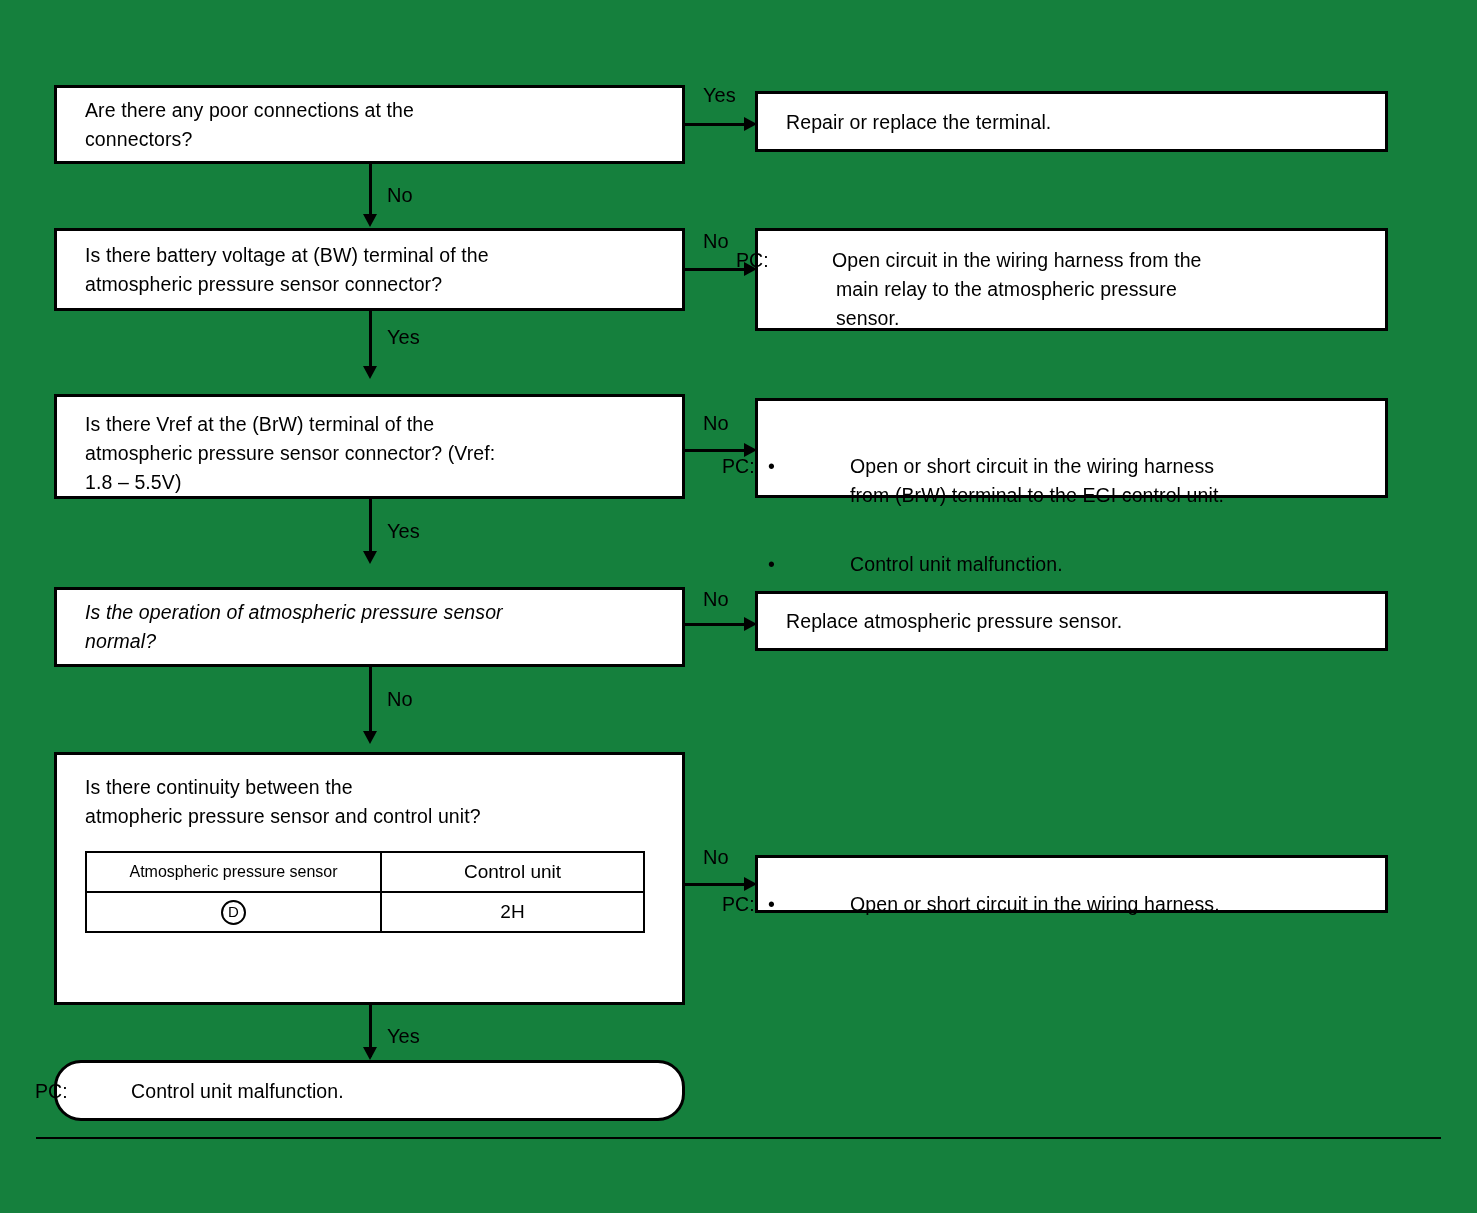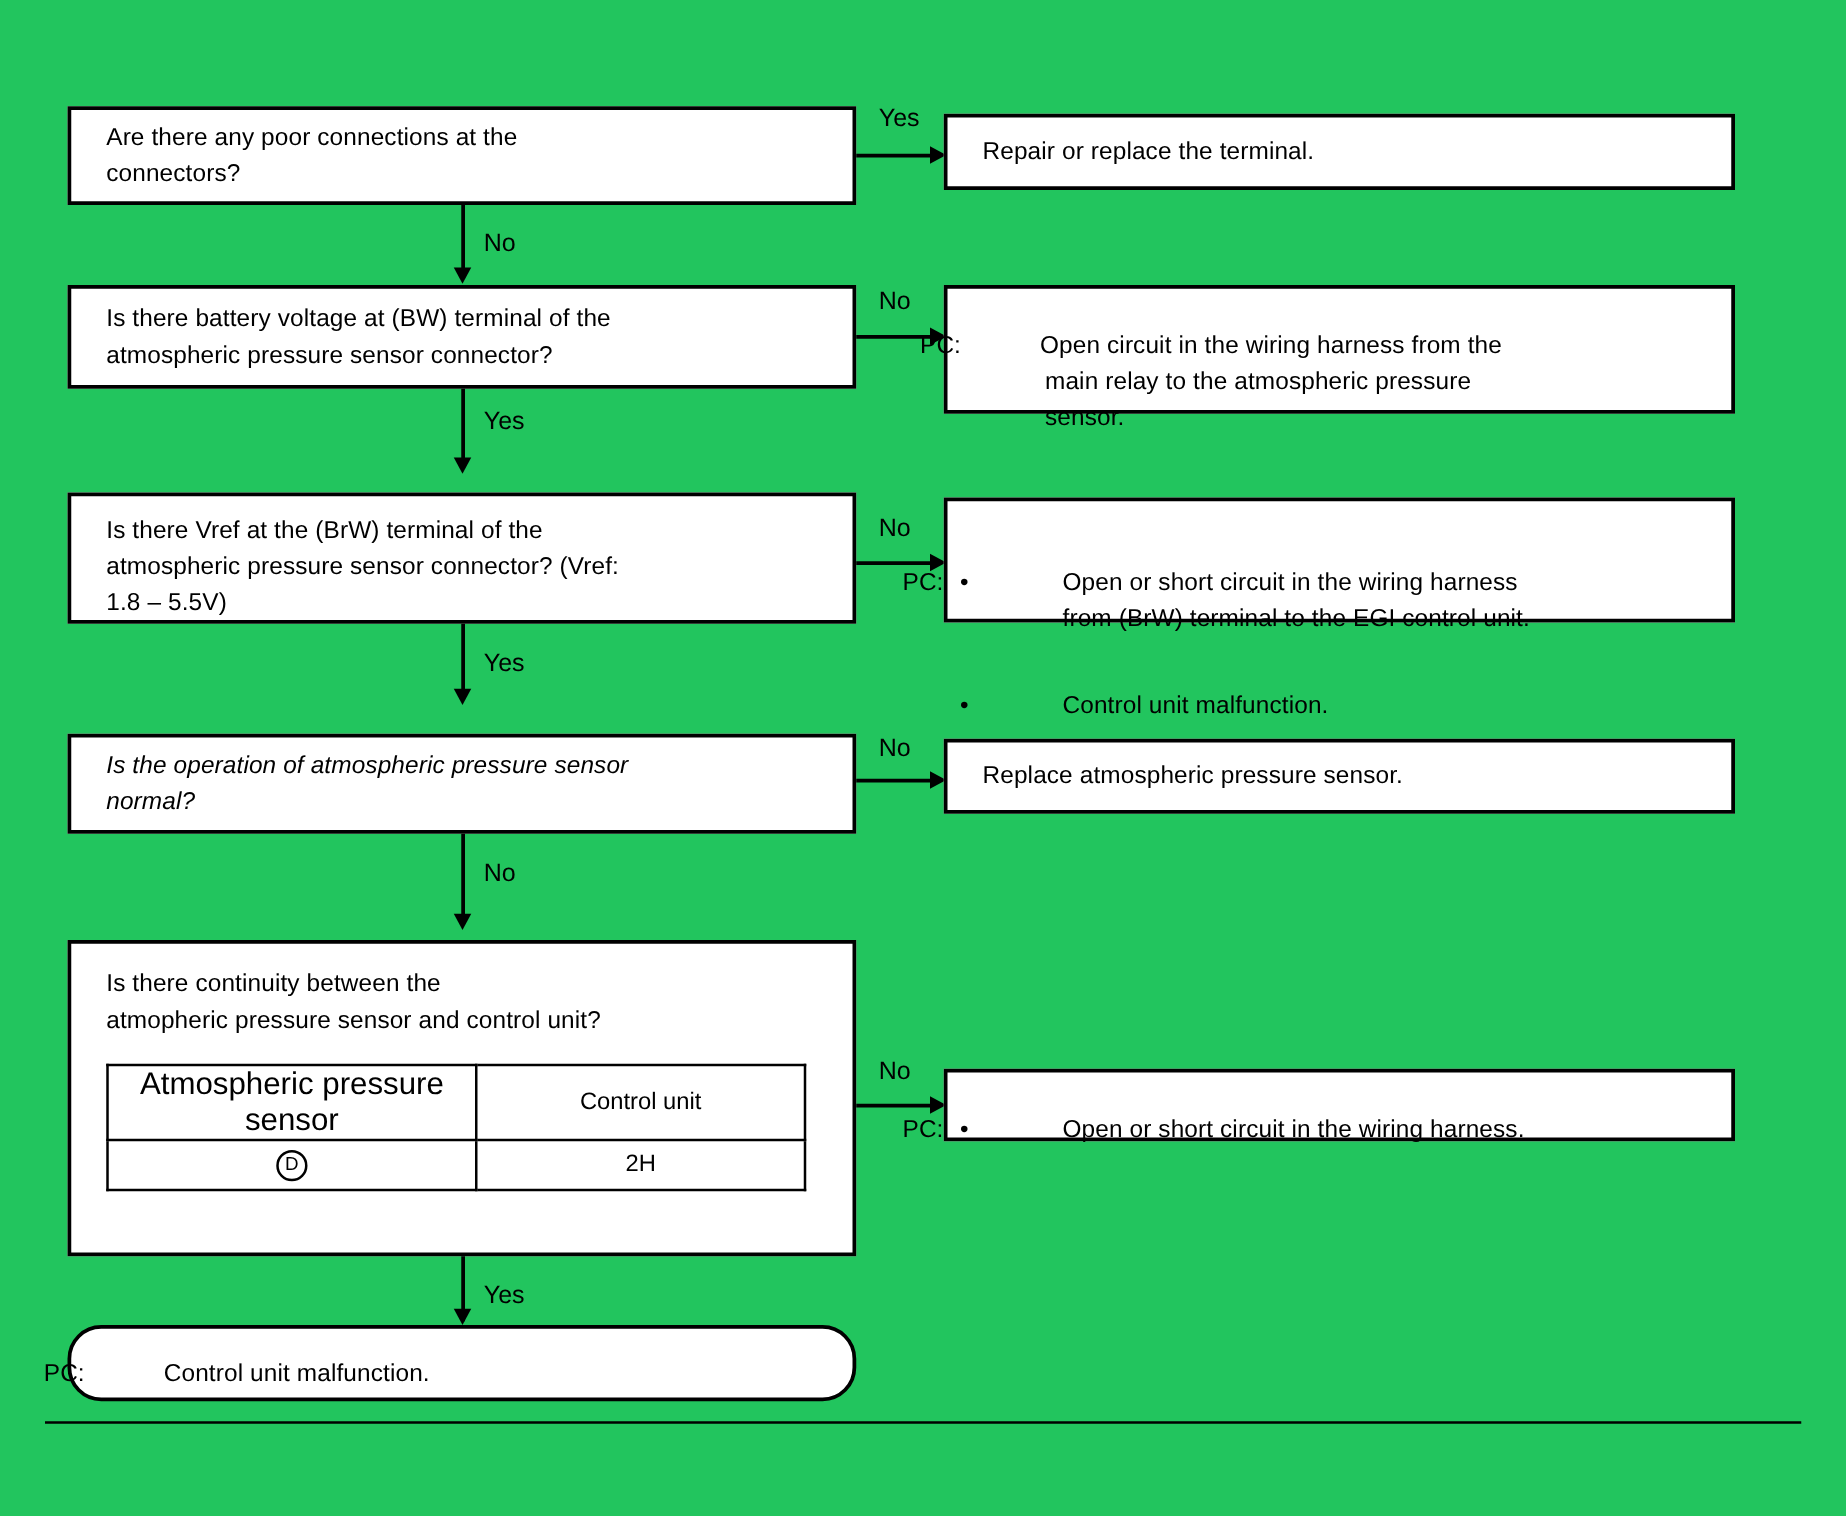--- a/index.html
+++ b/index.html
@@ -8,21 +8,21 @@
     background: #ffffff;
   }
   body {
     font-family: "Liberation Sans", sans-serif;
     color: #000000;
   }
   #page {
     position: relative;
     width: 1477px;
     height: 1213px;
-    background: #22c55e;
+    background: #15803d;
     overflow: hidden;
   }
 
   
   .box {
     position: absolute;
     box-sizing: border-box;
     border: 3px solid #000;
     background: #fff;
   }
@@ -37,21 +37,20 @@
   }
 
   
   .tc { top: 50%; transform: translateY(-50%); }
 
   
   .pc {
     display: block;
     padding-left: 50px;
     text-indent: -50px;
-    margin-top: 16px;
   }
   .pc-bullet {
     display: block;
     padding-left: 64px;
     text-indent: -64px;
     margin-top: 40px;
   }
   .lbl-pc { display: inline-block; width: 46px; }
   .bul { display: inline-block; width: 18px; }
 
@@ -94,21 +93,21 @@
     table-layout: fixed;
   }
   .cont-table td, .cont-table th {
     border: 2px solid #000;
     text-align: center;
     font-weight: normal;
     font-size: 19px;
     height: 38px;
     padding: 0 4px;
   }
-  .cont-table th.left-head { font-size: 25px; }
+  .cont-table th.left-head { font-size: 16px; }
   .circled {
     display: inline-block;
     border: 2px solid #000;
     border-radius: 50%;
     width: 21px;
     height: 21px;
     line-height: 19px;
     font-size: 15px;
     text-align: center;
     vertical-align: middle;

